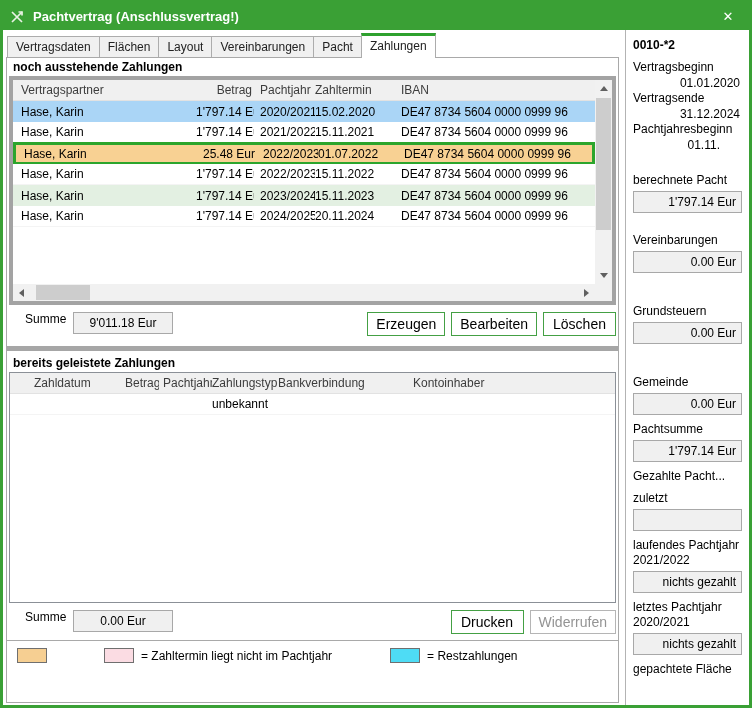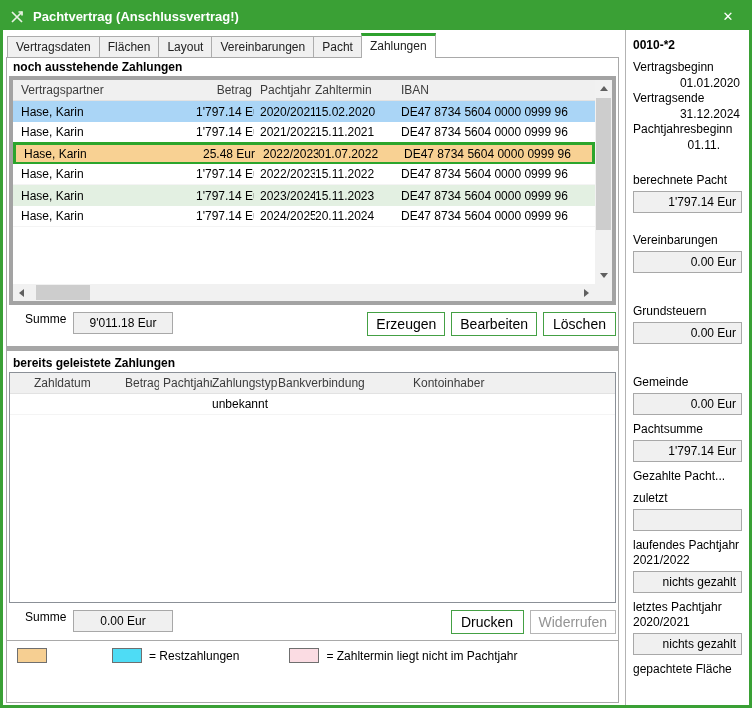--- a/index.html
+++ b/index.html
@@ -252,27 +252,27 @@
           <span class="summe-box">0.00 Eur</span>
           <span class="flexsp"></span>
           <button class="btn">Drucken</button>
           <button class="btn disabled">Widerrufen</button>
         </div>
 
         <div class="legend">
           <span class="legend-item">
             <span class="swatch" style="background: rgb(246, 207, 146);"></span>
           </span>
+          <span class="legend-item lg3">
+            <span class="swatch" style="background: rgb(251, 220, 227);"></span>
+            <span>= Zahltermin liegt nicht im Pachtjahr</span>
+          </span>
           <span class="legend-item lg2">
             <span class="swatch" style="background: rgb(78, 220, 245);"></span>
             <span>= Restzahlungen</span>
-          </span>
-          <span class="legend-item lg3">
-            <span class="swatch" style="background: rgb(251, 220, 227);"></span>
-            <span>= Zahltermin liegt nicht im Pachtjahr</span>
           </span>
         </div>
 
       </div>
     </div>
 
     <div class="sidebar">
       <div class="sb-id">0010-*2</div>
       <div id="sb-fields">
           <div class="sb-field">

